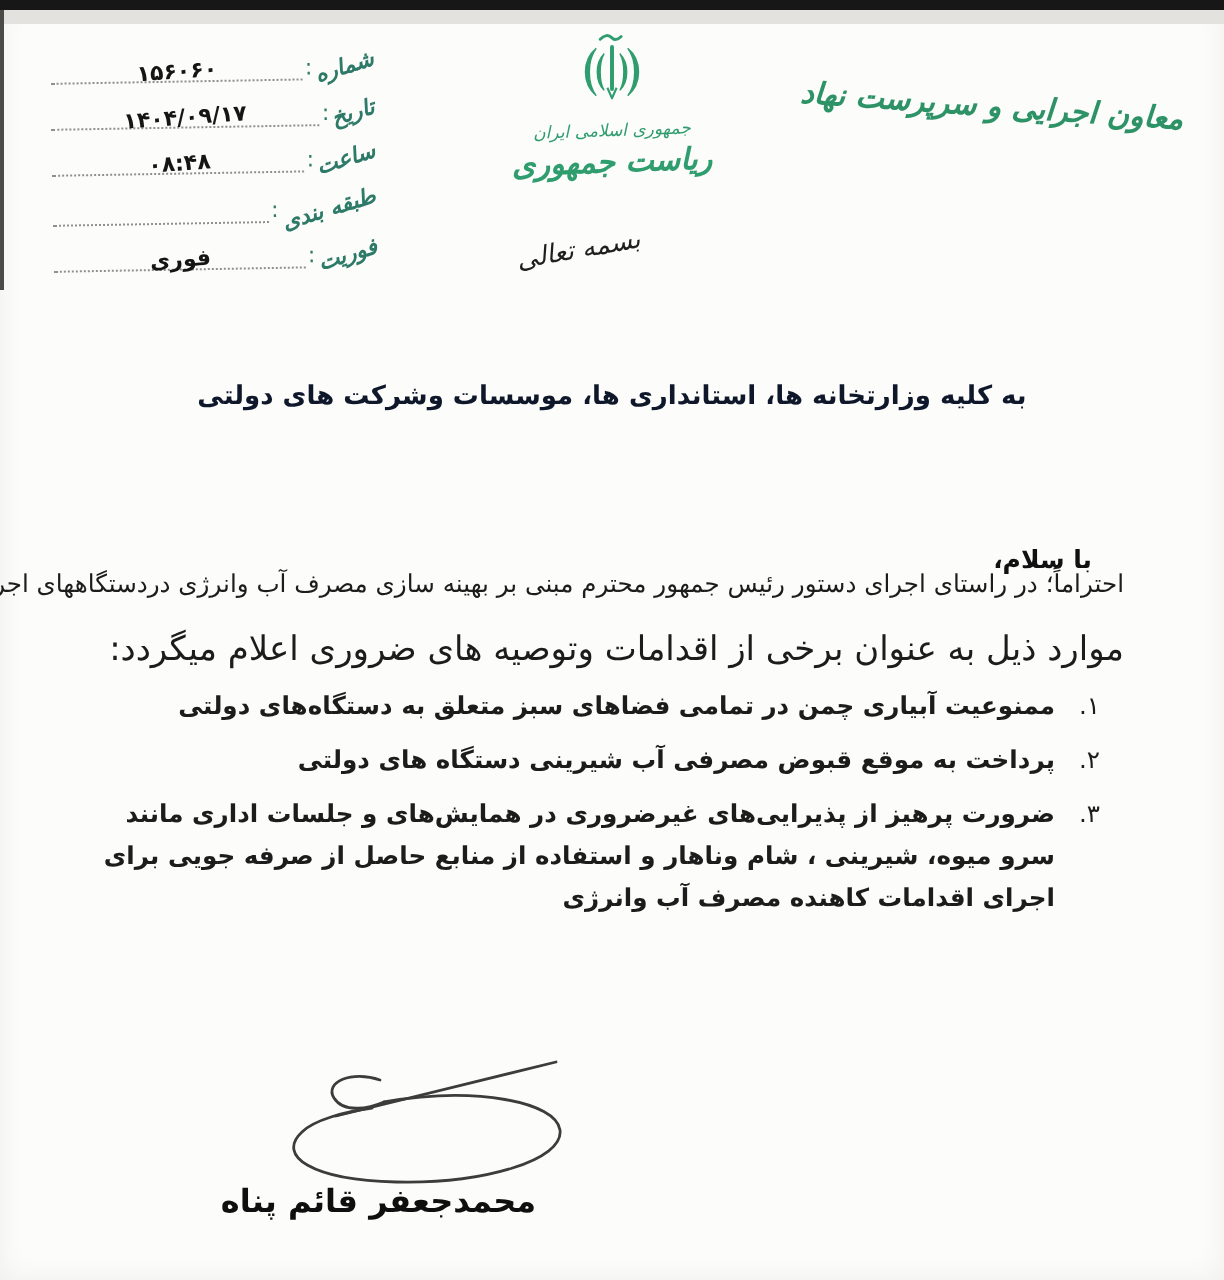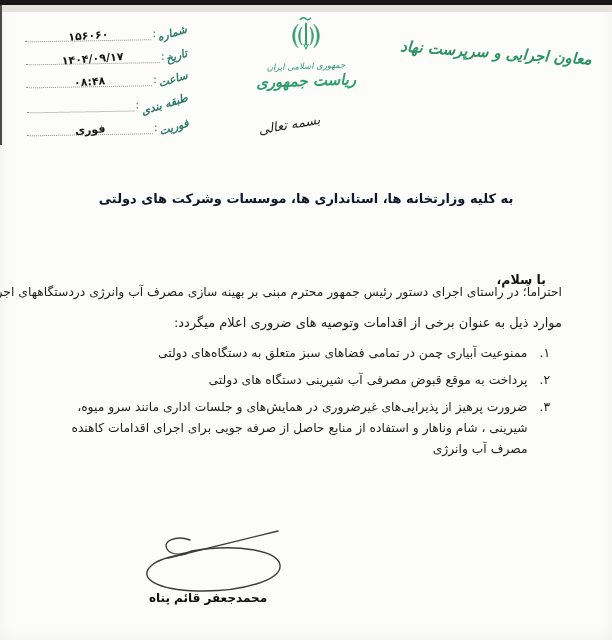--- a/index.html
+++ b/index.html
@@ -48,31 +48,31 @@
     transform:rotate(4deg);white-space:nowrap;
   }
 
   
   .recipient{position:absolute;top:191px;left:0;right:0;text-align:center;font-size:13px;font-weight:bold;color:#0f172a;}
   .salutation{position:absolute;top:272px;right:66px;font-size:12.5px;font-weight:bold;color:#111;}
   .body-line1{
     position:absolute;top:285px;right:50px;left:52px;font-size:12.3px;color:#1c1c1c;
     text-align:justify;text-align-last:justify;white-space:nowrap;
   }
-  .body-line2{position:absolute;top:315px;right:50px;font-size:13px;color:#1c1c1c;}
+  .body-line2{position:absolute;top:315px;right:50px;font-size:17px;color:#1c1c1c;}
   .list{position:absolute;top:343px;right:62px;left:50px;}
   .list-item{display:flex;gap:12px;font-size:12.3px;color:#1c1c1c;line-height:21px;margin-bottom:6px;}
   .list-num{flex:0 0 auto;}
-  .list-text{flex:1;}
+  .list-text{flex:1;font-weight:bold;}
 
   
   .signature{position:absolute;top:518px;left:128px;}
   .signer-name{
     position:absolute;top:591px;left:148px;width:120px;text-align:center;
-    font-size:12px;font-weight:bold;color:#0f0f0f;white-space:nowrap;
+    font-size:16px;font-weight:bold;color:#0f0f0f;white-space:nowrap;
   }
 </style>
 </head>
 <body>
 
 <div class="page">
 
   <div class="scan-top-bar"></div>
   <div class="scan-top-shade"></div>
   <div class="scan-left-edge"></div>

